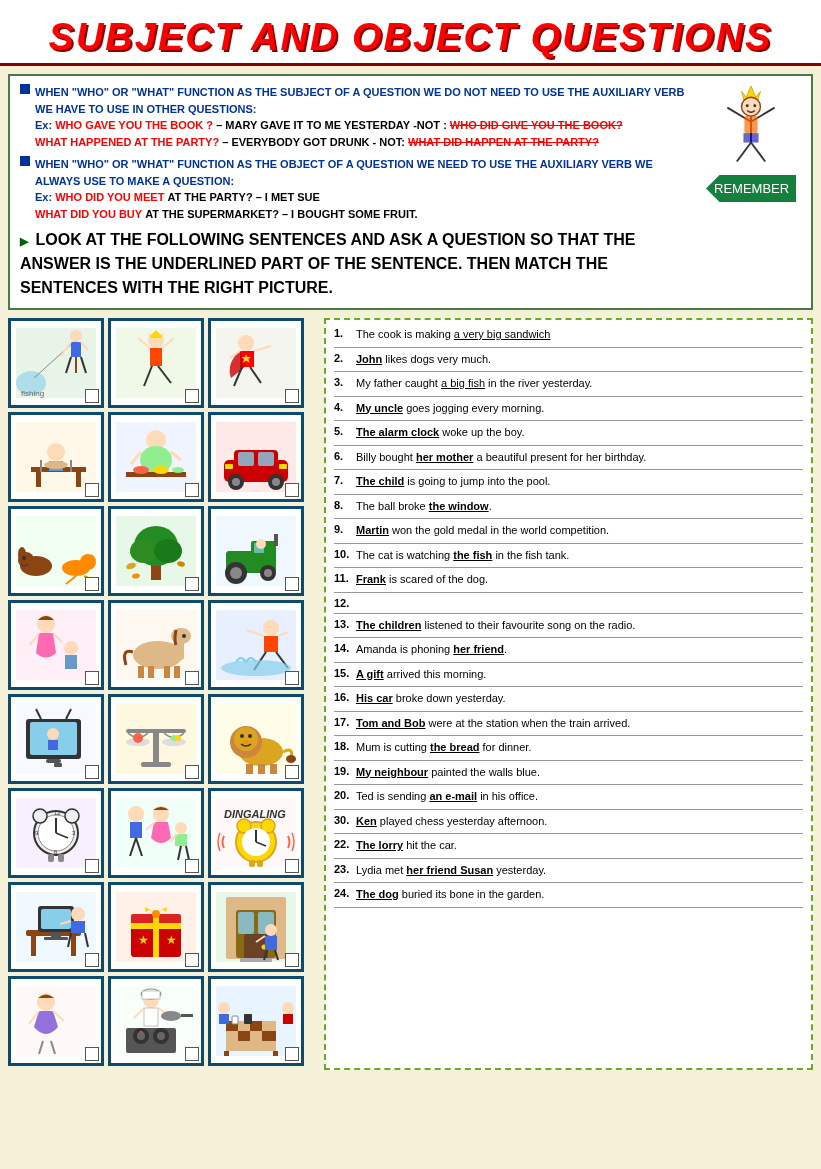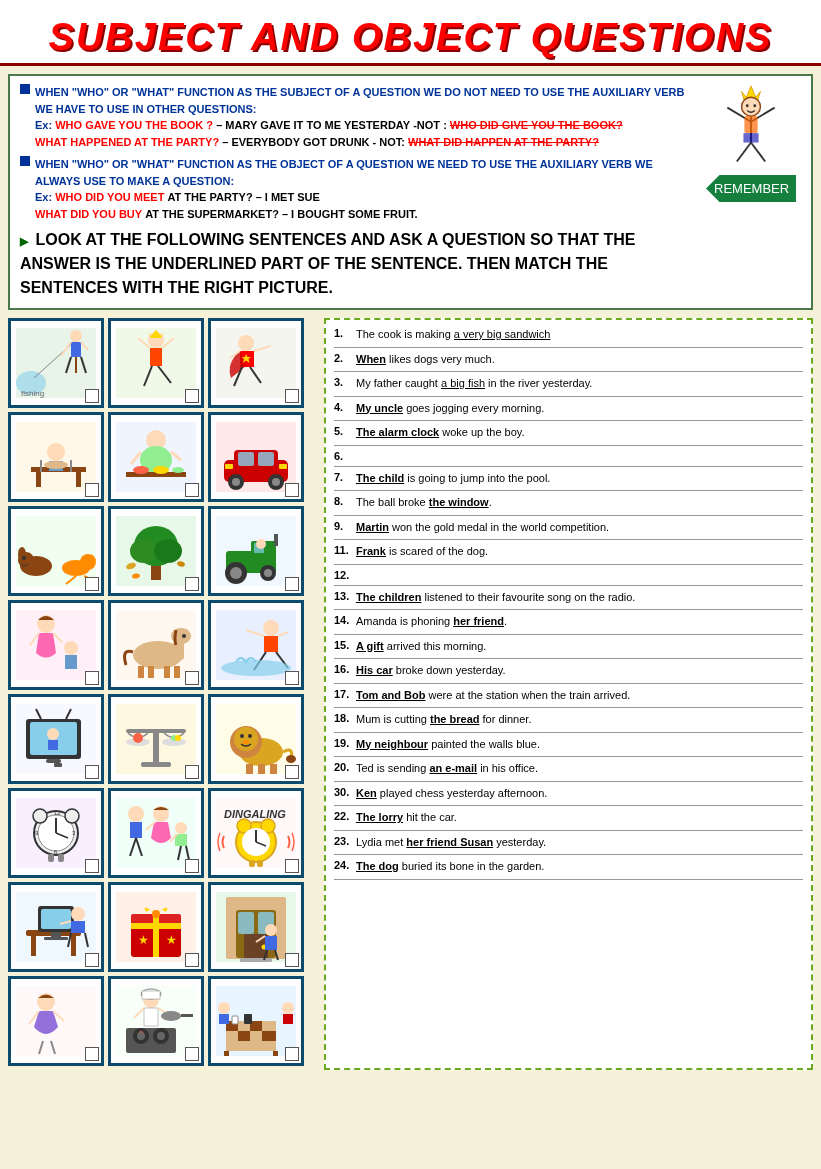--- a/index.html
+++ b/index.html
@@ -762,57 +762,62 @@
 
   <div class="sentences-box">
 
     <div class="sentence-item">
       <span class="sentence-num">1.</span>
       <span class="sentence-text">The cook is making <span class="s-underline">a very big sandwich</span></span>
     </div>
 
     <div class="sentence-item">
       <span class="sentence-num">2.</span>
-      <span class="sentence-text"><span class="s-underline s-bold">When</span> likes dogs very much.</span>
+      <span class="sentence-text"><span class="s-underline s-bold">John</span> likes dogs very much.</span>
     </div>
 
     <div class="sentence-item">
       <span class="sentence-num">3.</span>
       <span class="sentence-text">My father caught <span class="s-underline">a big fish</span> in the river yesterday.</span>
     </div>
 
     <div class="sentence-item">
       <span class="sentence-num">4.</span>
       <span class="sentence-text"><span class="s-underline s-bold">My uncle</span> goes jogging every morning.</span>
     </div>
 
     <div class="sentence-item">
       <span class="sentence-num">5.</span>
       <span class="sentence-text"><span class="s-underline s-bold">The alarm clock</span> woke up the boy.</span>
     </div>
 
     <div class="sentence-item">
       <span class="sentence-num">6.</span>
+      <span class="sentence-text">Billy bought <span class="s-underline s-bold">her mother</span> a beautiful present for her birthday.</span>
     </div>
 
     <div class="sentence-item">
       <span class="sentence-num">7.</span>
       <span class="sentence-text"><span class="s-underline s-bold">The child</span> is going to jump into the pool.</span>
     </div>
 
     <div class="sentence-item">
       <span class="sentence-num">8.</span>
       <span class="sentence-text">The ball broke <span class="s-underline s-bold">the window</span>.</span>
     </div>
 
     <div class="sentence-item">
       <span class="sentence-num">9.</span>
       <span class="sentence-text"><span class="s-underline s-bold">Martin</span> won the gold medal in the world competition.</span>
     </div>
 
+    <div class="sentence-item">
+      <span class="sentence-num">10.</span>
+      <span class="sentence-text">The cat is watching <span class="s-underline s-bold">the fish</span> in the fish tank.</span>
+    </div>
 
     <div class="sentence-item">
       <span class="sentence-num">11.</span>
       <span class="sentence-text"><span class="s-underline s-bold">Frank</span> is scared of the dog.</span>
     </div>
 
     <div class="sentence-item">
       <span class="sentence-num">12.</span>
     </div>
 

